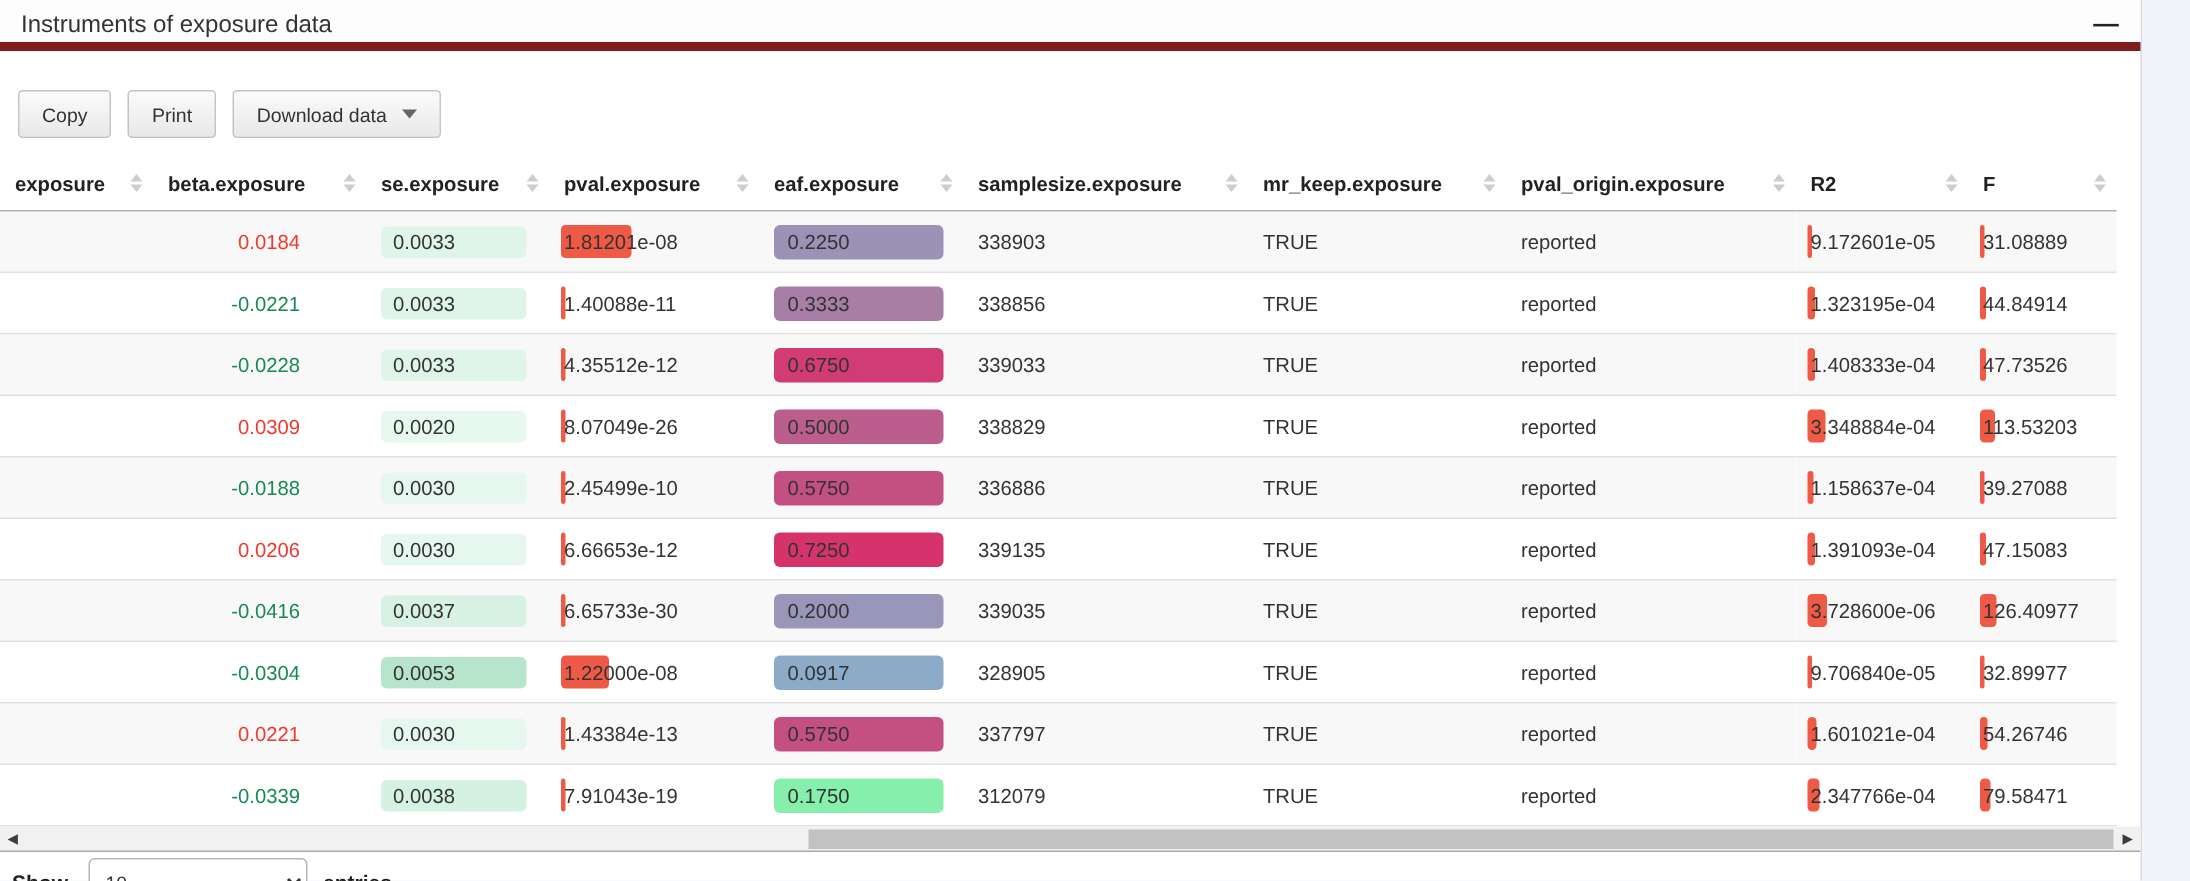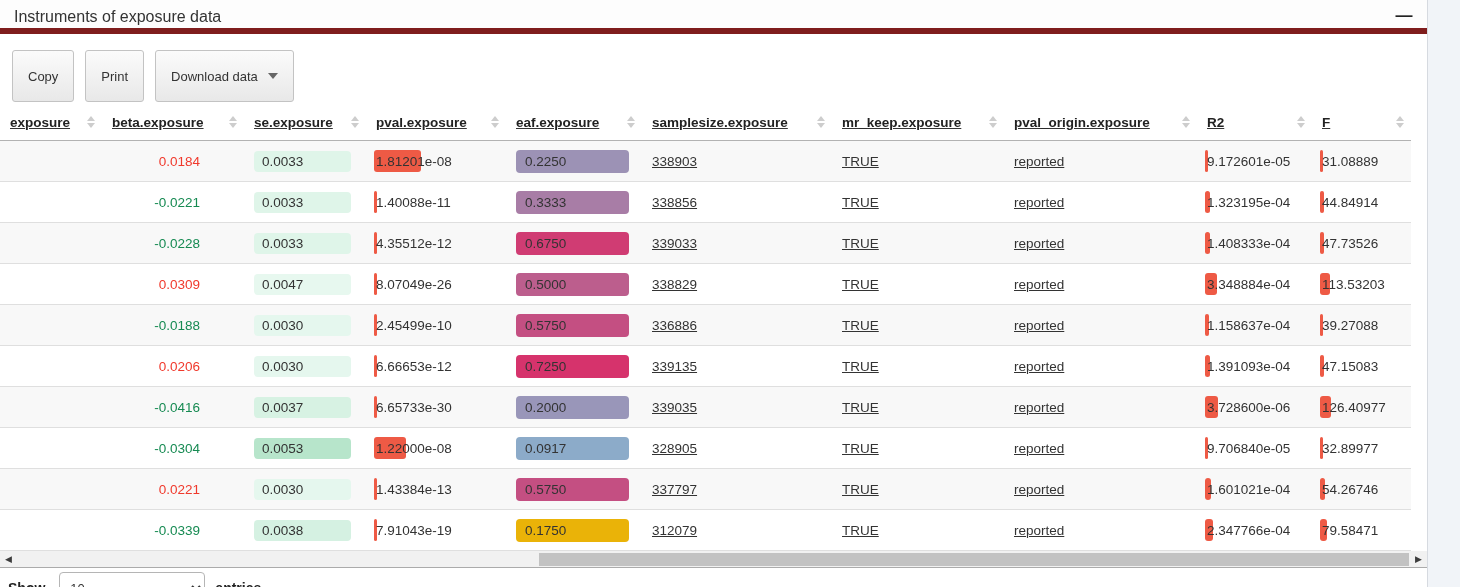--- a/index.html
+++ b/index.html
@@ -32,21 +32,21 @@
   }
   
   .toolbar {
     margin: 24px 17px 10px 12px;
     display: flex; align-items: center; justify-content: space-between;
     height: 36px;
   }
   .btn-group { display: flex; align-items: center; }
   .dt-button {
     display: inline-flex; align-items: center;
-    height: 52px;
+    height: 32px;
     margin-right: 11px;
     padding: 0 15px;
     font-size: 13px; color: #333;
     background: linear-gradient(#fbfbfb, #e8e8e8);
     border: 1px solid #c3c3c3;
     border-radius: 3px;
     cursor: pointer;
   }
   .caret-down {
     display: inline-block; margin-left: 10px;
@@ -57,21 +57,21 @@
   }
   .search-wrap { display: flex; align-items: center; }
   .search-label { font-size: 14px; font-weight: bold; color: #222; margin-right: 6px; }
   .search-input {
     width: 191px; height: 31px;
     border: 1px solid #a5a5a5; border-radius: 4px;
     padding: 0 8px; font-size: 13px;
     background: #fff; outline: none;
   }
   
-  .table-wrap { width: 1428px; overflow: hidden; text-decoration: underline; }
+  .table-wrap { width: 1428px; overflow: hidden; }
   table.dt { border-collapse: collapse; table-layout: fixed; width: 1411px; }
   table.dt th {
     position: relative;
     text-align: left;
     font-size: 13.5px; font-weight: bold; color: #222;
     padding: 11px 24px 10px 10px;
     border-bottom: 1px solid #b2b2b2;
     white-space: nowrap; overflow: hidden;
   }
   .sort { position: absolute; right: 7px; top: 50%; margin-top: -8px; width: 8px; height: 16px; }
@@ -254,21 +254,21 @@
             <td><span class="eaf-badge" style="background: rgb(208, 60, 115);">0.6750</span></td>
             <td>339033</td>
             <td>TRUE</td>
             <td>reported</td>
             <td><span class="barwrap"><i class="redbar" style="background: rgb(238, 90, 69); width: 5px;"></i><span class="bartxt">1.408333e-04</span></span></td>
             <td><span class="barwrap"><i class="redbar" style="background: rgb(238, 90, 69); width: 4px;"></i><span class="bartxt">47.73526</span></span></td>
           </tr>
           <tr class="even">
             <td></td>
             <td><span class="beta-val" style="color: rgb(240, 57, 44);">0.0309</span></td>
-            <td><span class="se-badge" style="background: rgb(231, 248, 239);">0.0047</span></td>
+            <td><span class="se-badge" style="background: rgb(231, 248, 239);">0.0020</span></td>
             <td><span class="barwrap"><i class="redbar" style="background: rgb(238, 90, 69); width: 3px;"></i><span class="bartxt">8.07049e-26</span></span></td>
             <td><span class="eaf-badge" style="background: rgb(188, 94, 141);">0.5000</span></td>
             <td>338829</td>
             <td>TRUE</td>
             <td>reported</td>
             <td><span class="barwrap"><i class="redbar" style="background: rgb(238, 90, 69); width: 12px;"></i><span class="bartxt">3.348884e-04</span></span></td>
             <td><span class="barwrap"><i class="redbar" style="background: rgb(238, 90, 69); width: 10px;"></i><span class="bartxt">113.53203</span></span></td>
           </tr>
           <tr class="odd">
             <td></td>
@@ -328,21 +328,21 @@
             <td>TRUE</td>
             <td>reported</td>
             <td><span class="barwrap"><i class="redbar" style="background: rgb(238, 90, 69); width: 6px;"></i><span class="bartxt">1.601021e-04</span></span></td>
             <td><span class="barwrap"><i class="redbar" style="background: rgb(238, 90, 69); width: 5px;"></i><span class="bartxt">54.26746</span></span></td>
           </tr>
           <tr class="even">
             <td></td>
             <td><span class="beta-val" style="color: rgb(22, 138, 82);">-0.0339</span></td>
             <td><span class="se-badge" style="background: rgb(213, 241, 226);">0.0038</span></td>
             <td><span class="barwrap"><i class="redbar" style="background: rgb(238, 90, 69); width: 3px;"></i><span class="bartxt">7.91043e-19</span></span></td>
-            <td><span class="eaf-badge" style="background: #eab308;">0.1750</span></td>
+            <td><span class="eaf-badge" style="background: #86efac;">0.1750</span></td>
             <td>312079</td>
             <td>TRUE</td>
             <td>reported</td>
             <td><span class="barwrap"><i class="redbar" style="background: rgb(238, 90, 69); width: 8px;"></i><span class="bartxt">2.347766e-04</span></span></td>
             <td><span class="barwrap"><i class="redbar" style="background: rgb(238, 90, 69); width: 7px;"></i><span class="bartxt">79.58471</span></span></td>
           </tr>
         </tbody>
     </table>
   </div>
 

